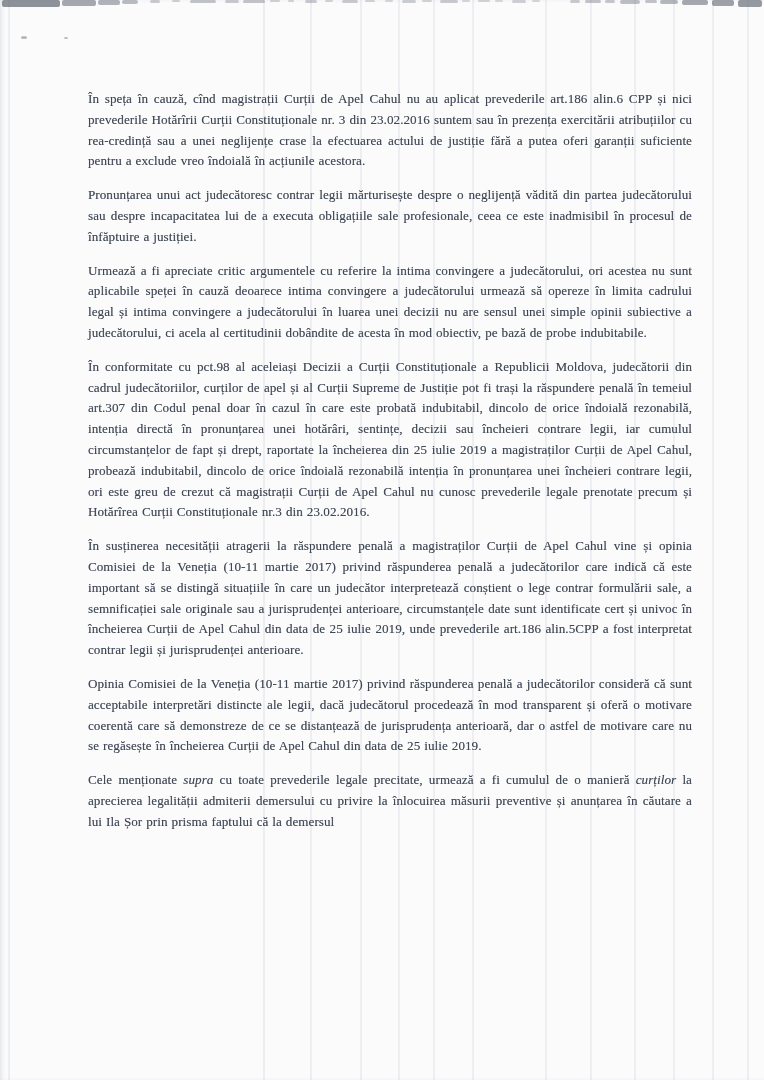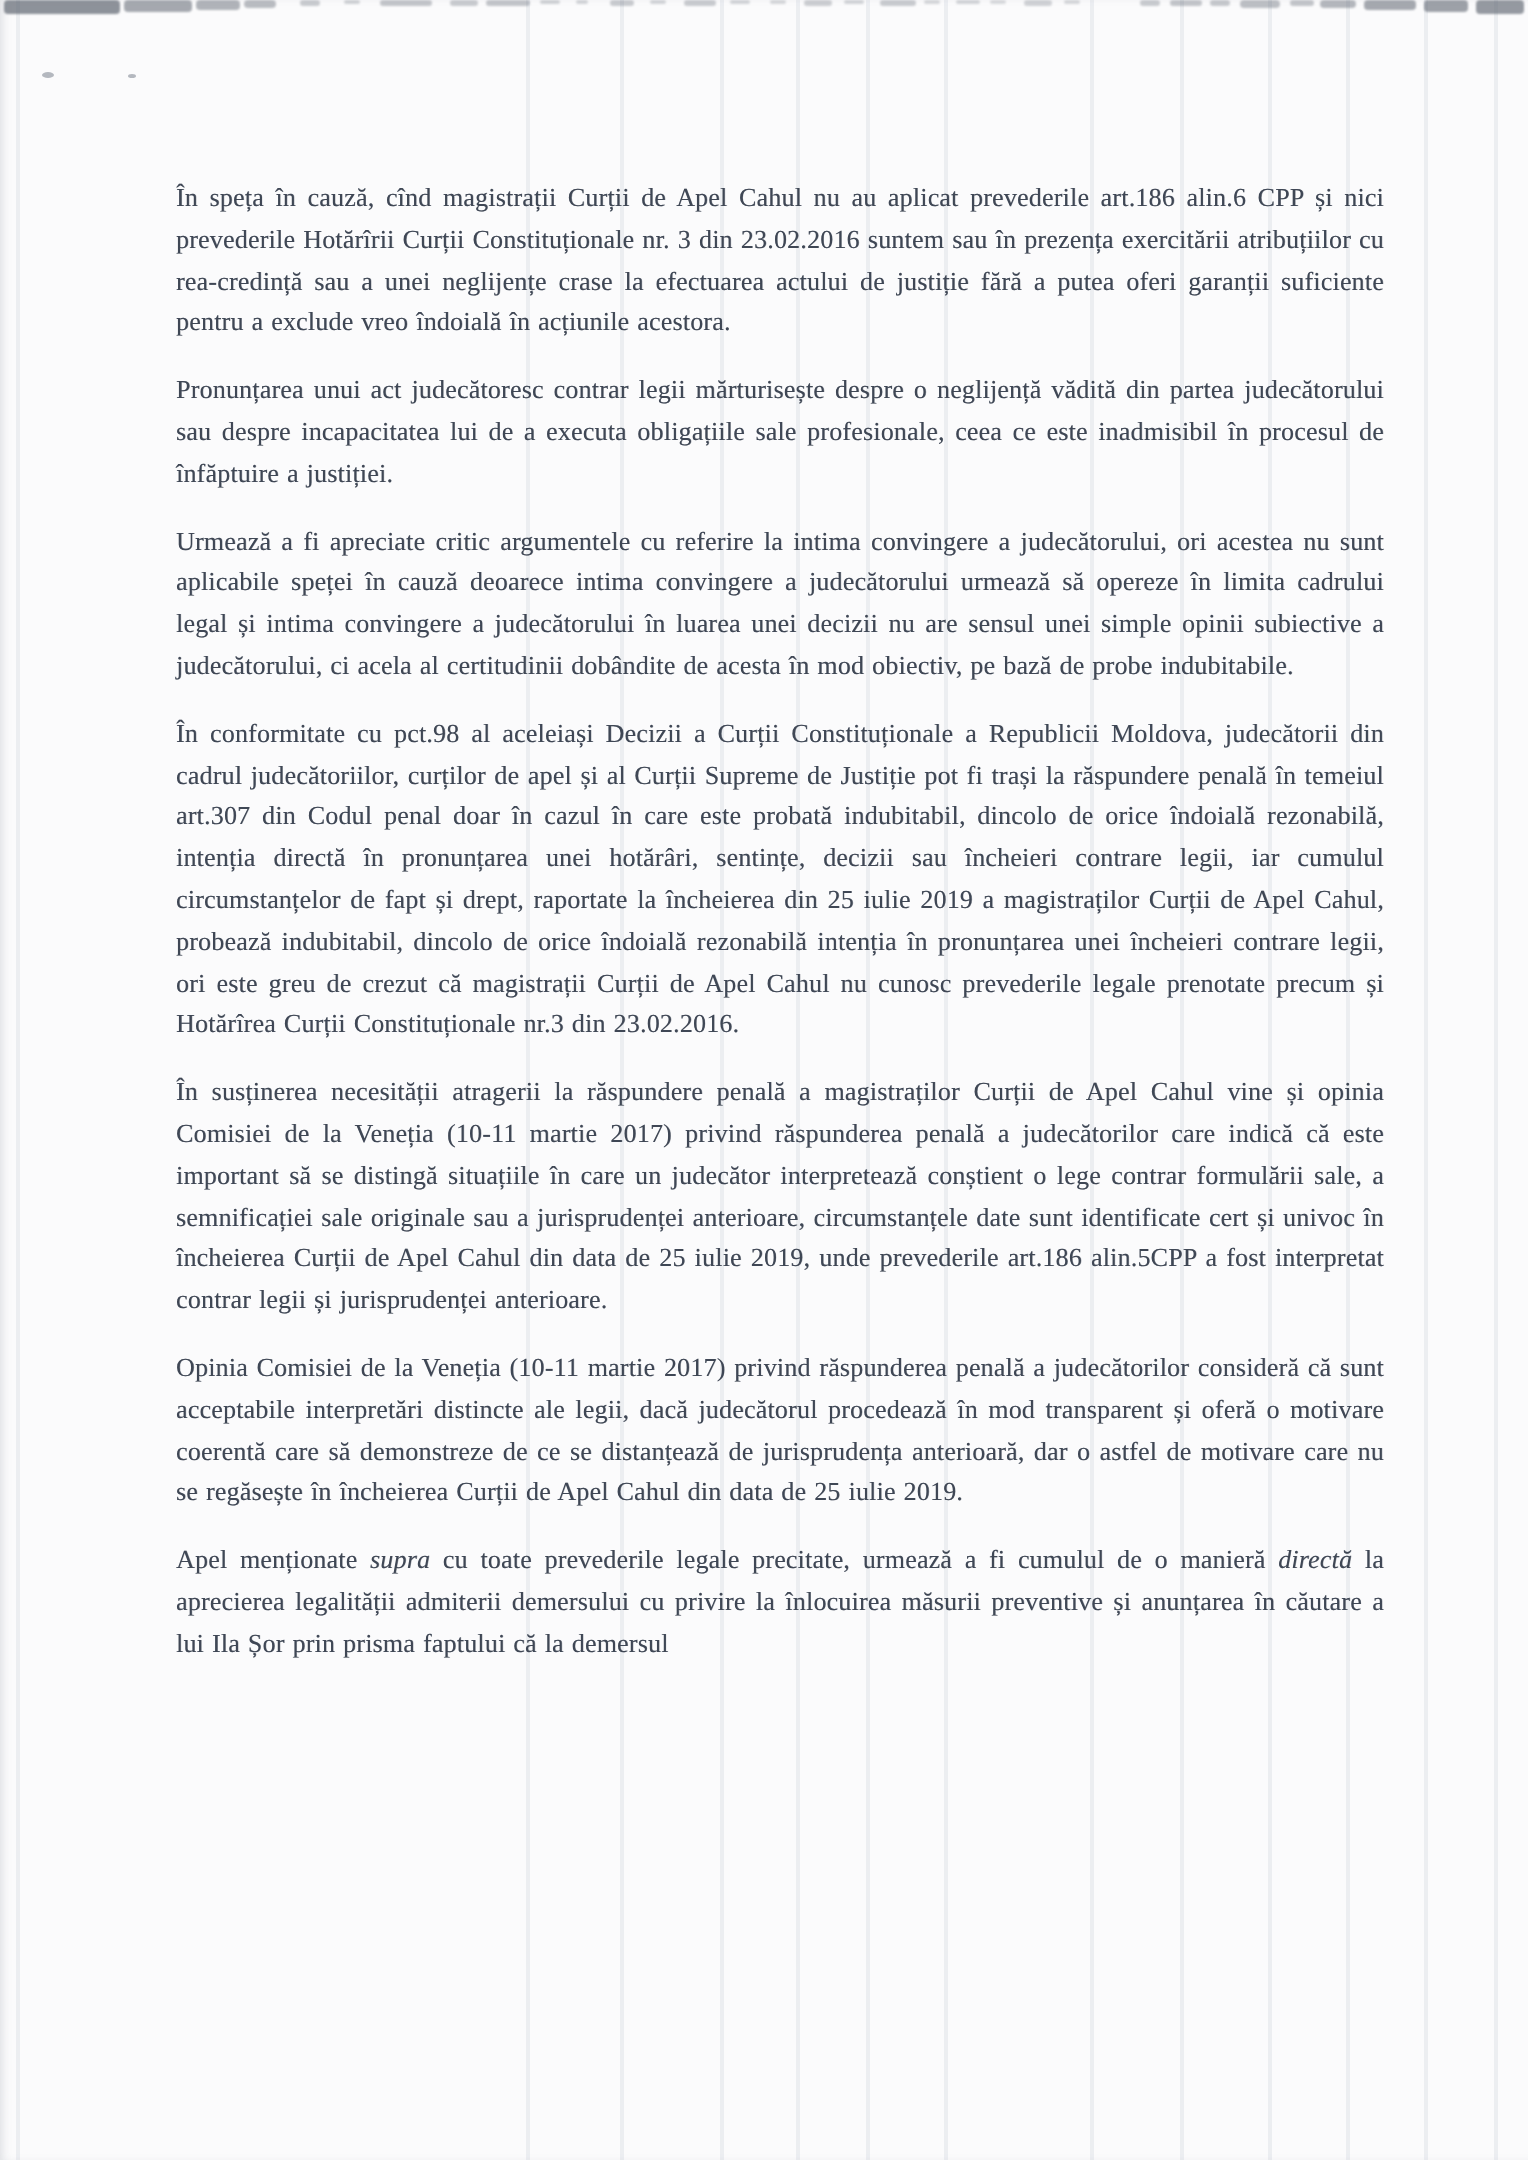--- a/index.html
+++ b/index.html
@@ -112,15 +112,15 @@
       <span class="pencil-mark" style="left: 21px; top: 36px; width: 6px; height: 3px; background: rgb(180, 184, 191);"></span>
       <span class="pencil-mark" style="left: 64px; top: 37px; width: 4px; height: 2px; background: rgb(180, 184, 191);"></span>
     </div>
   <div class="text-block" id="paras" style="color: rgb(63, 71, 85);">
       <p><span>În speța în cauză, cînd magistrații Curții de Apel Cahul nu au aplicat prevederile art.186 alin.6 CPP și nici prevederile Hotărîrii Curții Constituționale nr. 3 din 23.02.2016 suntem sau în prezența exercitării atribuțiilor cu rea-credință sau a unei  neglijențe crase la efectuarea actului de justiție fără a putea oferi garanții suficiente pentru a exclude vreo îndoială în acțiunile acestora.</span></p>
       <p><span>Pronunțarea unui act judecătoresc contrar legii mărturisește despre o neglijență vădită din partea judecătorului sau despre incapacitatea lui de a executa obligațiile sale profesionale, ceea ce este inadmisibil în procesul de înfăptuire a justiției.</span></p>
       <p><span>Urmează a fi apreciate critic argumentele cu referire la intima convingere a judecătorului, ori acestea nu sunt aplicabile speței în cauză deoarece intima convingere a judecătorului urmează să opereze în limita cadrului legal și intima convingere a judecătorului în luarea unei decizii nu are sensul unei simple opinii subiective a judecătorului, ci acela al certitudinii dobândite de acesta în mod obiectiv, pe bază de probe indubitabile.</span></p>
       <p><span>În conformitate cu pct.98 al aceleiași Decizii a Curții Constituționale a Republicii Moldova, judecătorii din cadrul judecătoriilor, curților de apel și al Curții Supreme de Justiție pot fi trași la răspundere penală în temeiul art.307 din Codul penal doar în cazul în care este probată indubitabil, dincolo de orice îndoială rezonabilă, intenția directă în pronunțarea unei hotărâri, sentințe, decizii sau încheieri contrare legii, iar cumulul circumstanțelor de fapt și drept, raportate la încheierea din 25 iulie 2019 a magistraților Curții de Apel Cahul, probează indubitabil, dincolo de orice îndoială rezonabilă intenția în pronunțarea unei încheieri contrare legii, ori este greu de crezut că magistrații Curții de Apel Cahul nu cunosc prevederile legale prenotate precum și Hotărîrea Curții Constituționale nr.3 din 23.02.2016.</span></p>
       <p><span>În susținerea necesității atragerii la răspundere penală a magistraților Curții de Apel Cahul vine și opinia Comisiei de la Veneția (10-11 martie 2017) privind răspunderea penală a judecătorilor care indică că este important să se distingă situațiile în care un judecător interpretează conștient o lege contrar formulării sale, a semnificației sale originale sau a jurisprudenței anterioare, circumstanțele date sunt identificate cert și univoc în încheierea Curții de Apel Cahul din data de 25 iulie 2019, unde prevederile art.186 alin.5CPP a fost interpretat contrar legii și jurisprudenței anterioare.</span></p>
       <p><span>Opinia Comisiei de la Veneția (10-11 martie 2017) privind răspunderea penală a judecătorilor consideră că sunt acceptabile interpretări distincte ale legii, dacă judecătorul procedează în mod transparent și oferă o motivare coerentă care să demonstreze de ce se distanțează de jurisprudența anterioară, dar o astfel de motivare care nu se regăsește în încheierea Curții de Apel Cahul din data de 25 iulie 2019.</span></p>
-      <p><span>Apel menționate </span><em>supra</em><span> cu toate prevederile legale precitate, urmează a fi  cumulul de o manieră </span><em>directă</em><span> la aprecierea legalității admiterii demersului cu privire la înlocuirea măsurii preventive și anunțarea în căutare a lui Ila Șor prin prisma faptului că la demersul</span></p>
+      <p><span>Cele menționate </span><em>supra</em><span> cu toate prevederile legale precitate, urmează a fi  cumulul de o manieră </span><em>curților</em><span> la aprecierea legalității admiterii demersului cu privire la înlocuirea măsurii preventive și anunțarea în căutare a lui Ila Șor prin prisma faptului că la demersul</span></p>
     </div>
 </div>
 
 </body></html>

